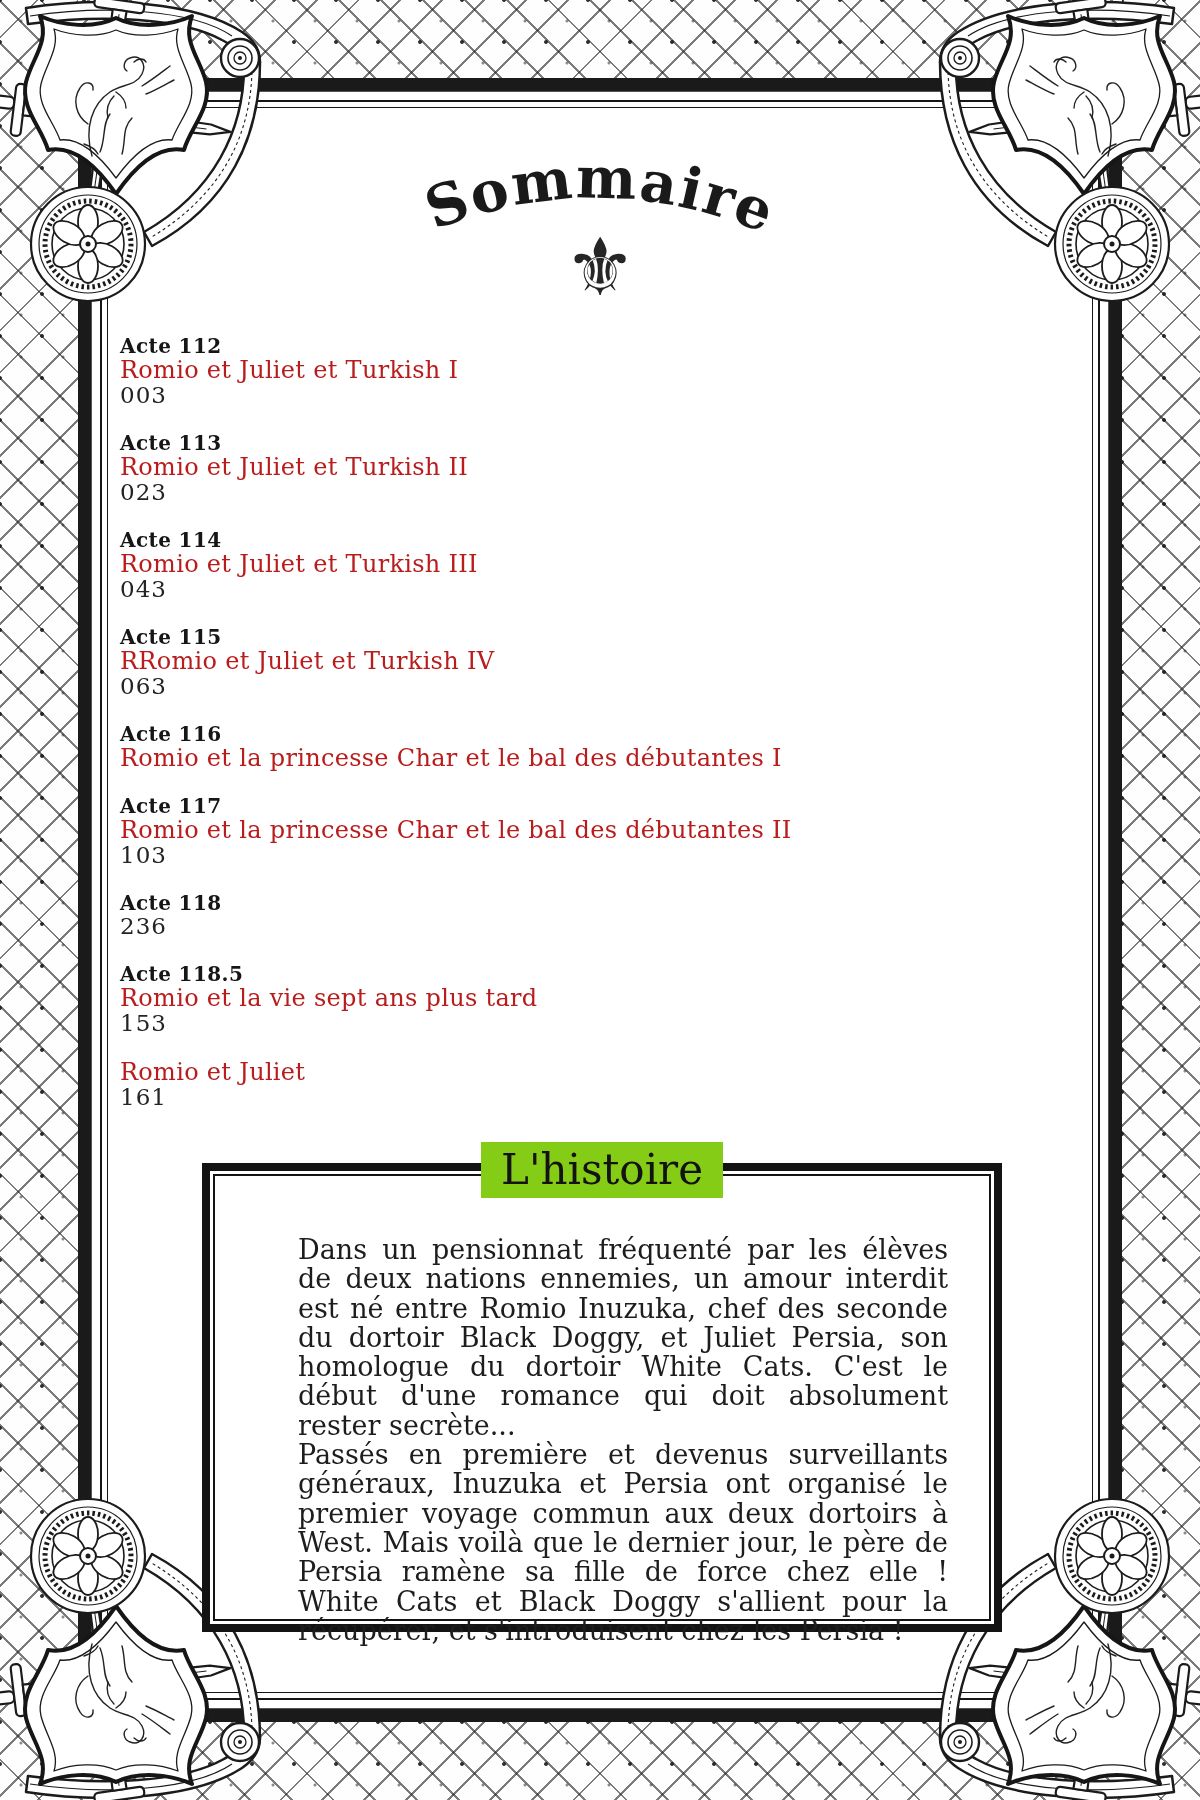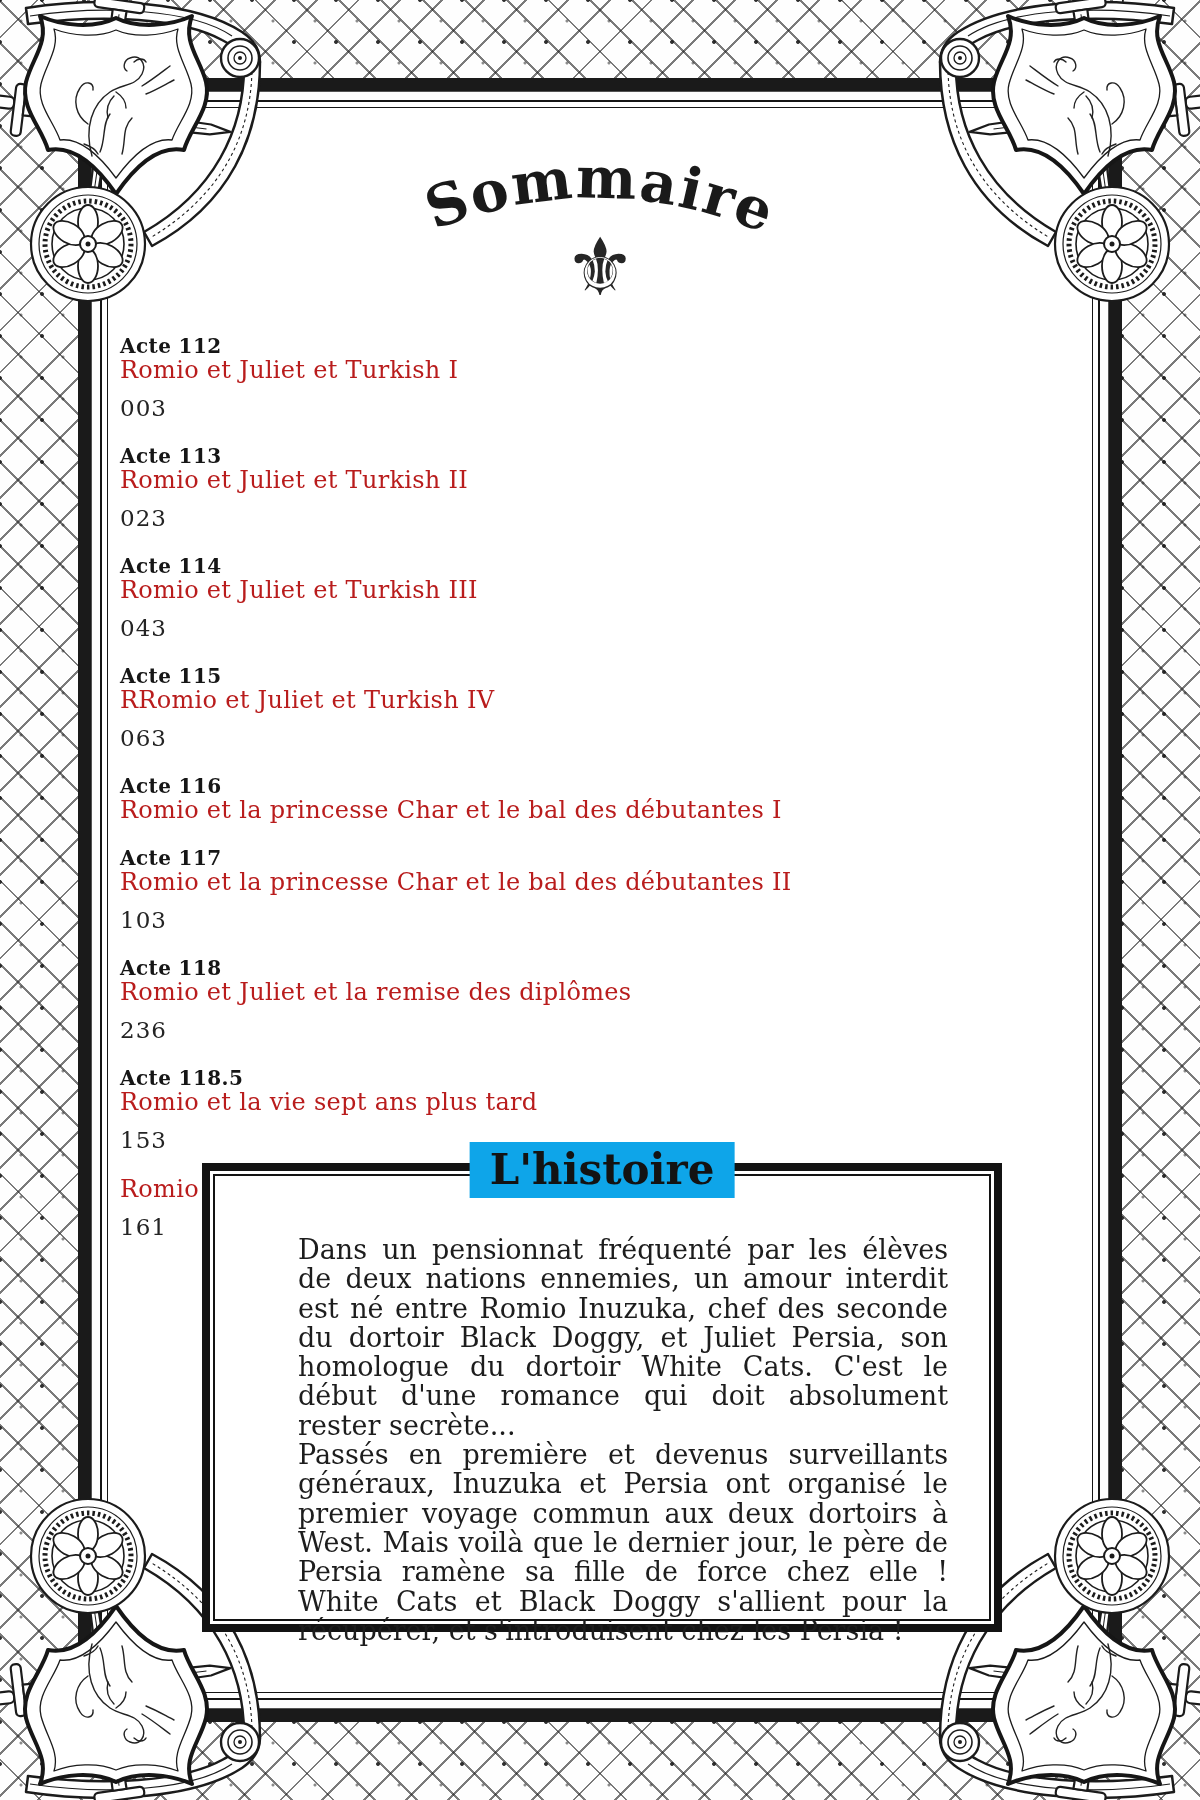--- a/index.html
+++ b/index.html
@@ -38,33 +38,33 @@
   .title-svg{position:absolute;top:128px;left:250px;width:700px;height:140px;}
   .fleur{
     position:absolute;top:226px;left:0;right:0;text-align:center;
     font-family:"DejaVu Sans","Liberation Sans",sans-serif;
     font-size:80px;line-height:84px;color:#262626;
   }
   .toc{position:absolute;top:336px;left:120px;right:120px;text-align:left;}
   .toc-entry{margin:0 0 26px 0;}
   .toc-act{font-weight:bold;font-size:20px;line-height:20px;letter-spacing:.4px;color:#161616;}
   .toc-title{font-size:24px;line-height:23px;letter-spacing:.3px;color:#b91c1c;margin-top:3px;}
-  .toc-page{font-size:23px;line-height:23px;letter-spacing:1px;color:#242424;margin-top:15px;}
+  .toc-page{font-size:23px;line-height:23px;letter-spacing:1px;color:#242424;margin-top:2px;}
   
   .story-box{
     position:absolute;left:202px;top:1163px;width:800px;height:469px;
     box-sizing:border-box;border:8px solid #131313;background:#ffffff;z-index:5;
   }
   .story-box::before{
     content:"";position:absolute;inset:3px;border:2px solid #131313;pointer-events:none;
   }
   .story-heading{
     position:absolute;top:-29px;left:50%;transform:translateX(-50%);
-    background:#0ea5e9;padding:0 20px;white-space:nowrap;
-    font-weight:bold;font-size:42px;line-height:56px;color:#131313;z-index:2;
+    background:#84cc16;padding:0 20px;white-space:nowrap;
+    font-weight:normal;font-size:42px;line-height:56px;color:#131313;z-index:2;
   }
   .story-text{
     position:absolute;left:50px;right:46px;top:64px;
     font-size:27px;line-height:29.3px;text-align:justify;color:#1d1d1d;z-index:2;margin-left:38px;
   }
   .story-text p{margin:0;}
 </style>
 </head>
 <body>
 
@@ -204,21 +204,20 @@
     </div>
 
     <div class="toc-entry">
       <div class="toc-act">Acte 117</div>
       <div class="toc-title">Romio et la princesse Char et le bal des débutantes II</div>
       <div class="toc-page">103</div>
     </div>
 
     <div class="toc-entry">
       <div class="toc-act">Acte 118</div>
-      <div class="toc-title">Romio et Juliet et la remise des diplômes</div>
       <div class="toc-page">236</div>
     </div>
 
     <div class="toc-entry">
       <div class="toc-act">Acte 118.5</div>
       <div class="toc-title">Romio et la vie sept ans plus tard</div>
       <div class="toc-page">153</div>
     </div>
 
     <div class="toc-entry">

